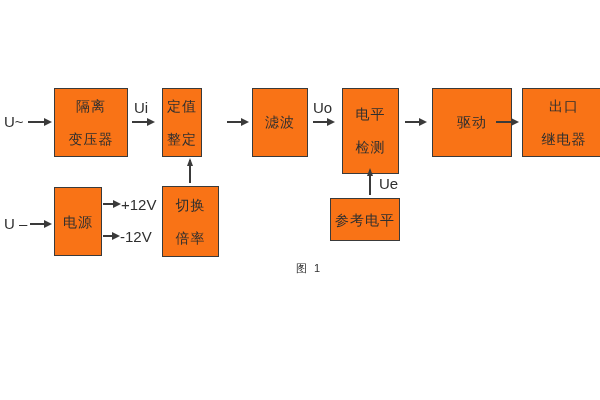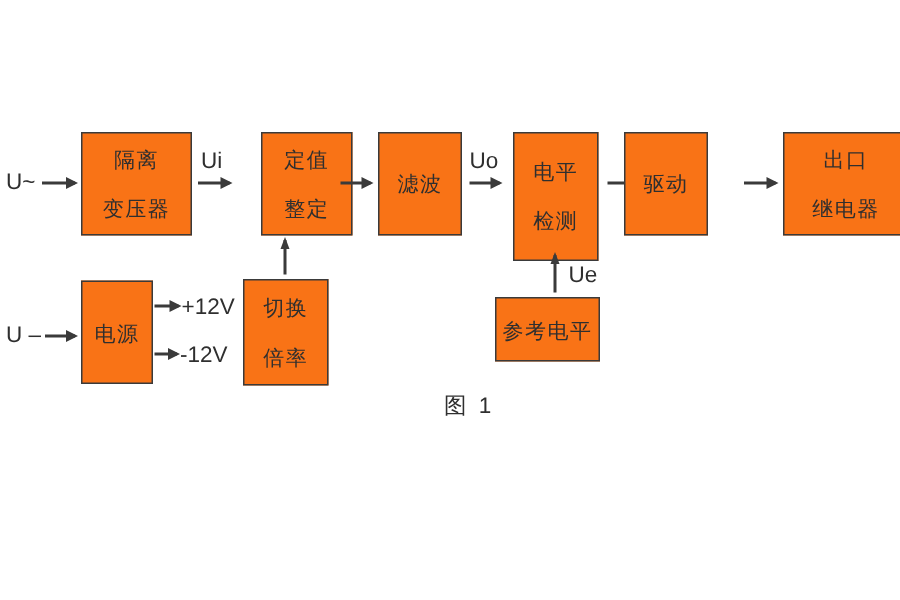--- a/index.html
+++ b/index.html
@@ -30,21 +30,21 @@
   .box span{display:block;line-height:33px;white-space:nowrap;}
   .box.single span{line-height:18px;}
   .lbl{
     position:absolute;
     font-size:15px;
     line-height:16px;
     white-space:nowrap;
   }
   .cap{
     position:absolute;
-    font-size:15px;
+    font-size:11px;
     letter-spacing:2px;
     white-space:nowrap;
   }
   
   .arr-r{position:absolute;height:0;border-top:2px solid var(--ln);}
   .arr-r::after{
     content:"";position:absolute;right:-2px;top:-5px;
     width:0;height:0;
     border-left:8px solid var(--ln);
     border-top:4px solid transparent;
@@ -69,42 +69,42 @@
   <div class="arr-r" style="left:28px;top:121px;width:22px"></div>
 
   <div class="box" style="left:54px;top:88px;width:74px;height:69px">
     <span>隔离</span>
     <span>变压器</span>
   </div>
 
   <span class="lbl" style="left:134px;top:100px">Ui</span>
   <div class="arr-r" style="left:132px;top:121px;width:21px"></div>
 
-  <div class="box" style="left:174px;top:88px;width:61px;height:69px">
+  <div class="box" style="left:162px;top:88px;width:40px;height:69px">
     <span>定值</span>
     <span>整定</span>
   </div>
 
   <div class="arr-r" style="left:227px;top:121px;width:20px"></div>
 
   <div class="box" style="left:252px;top:88px;width:56px;height:69px">
     <span>滤波</span>
   </div>
 
   <span class="lbl" style="left:313px;top:100px">Uo</span>
   <div class="arr-r" style="left:313px;top:121px;width:20px"></div>
 
   <div class="box" style="left:342px;top:88px;width:57px;height:86px">
     <span>电平</span>
     <span>检测</span>
   </div>
 
   <div class="arr-r" style="left:405px;top:121px;width:20px"></div>
 
-  <div class="box" style="left:416px;top:88px;width:56px;height:69px">
+  <div class="box" style="left:432px;top:88px;width:80px;height:69px">
     <span>驱动</span>
   </div>
 
   <div class="arr-r" style="left:496px;top:121px;width:21px"></div>
 
   <div class="box" style="left:522px;top:88px;width:84px;height:69px">
     <span>出口</span>
     <span>继电器</span>
   </div>
 

